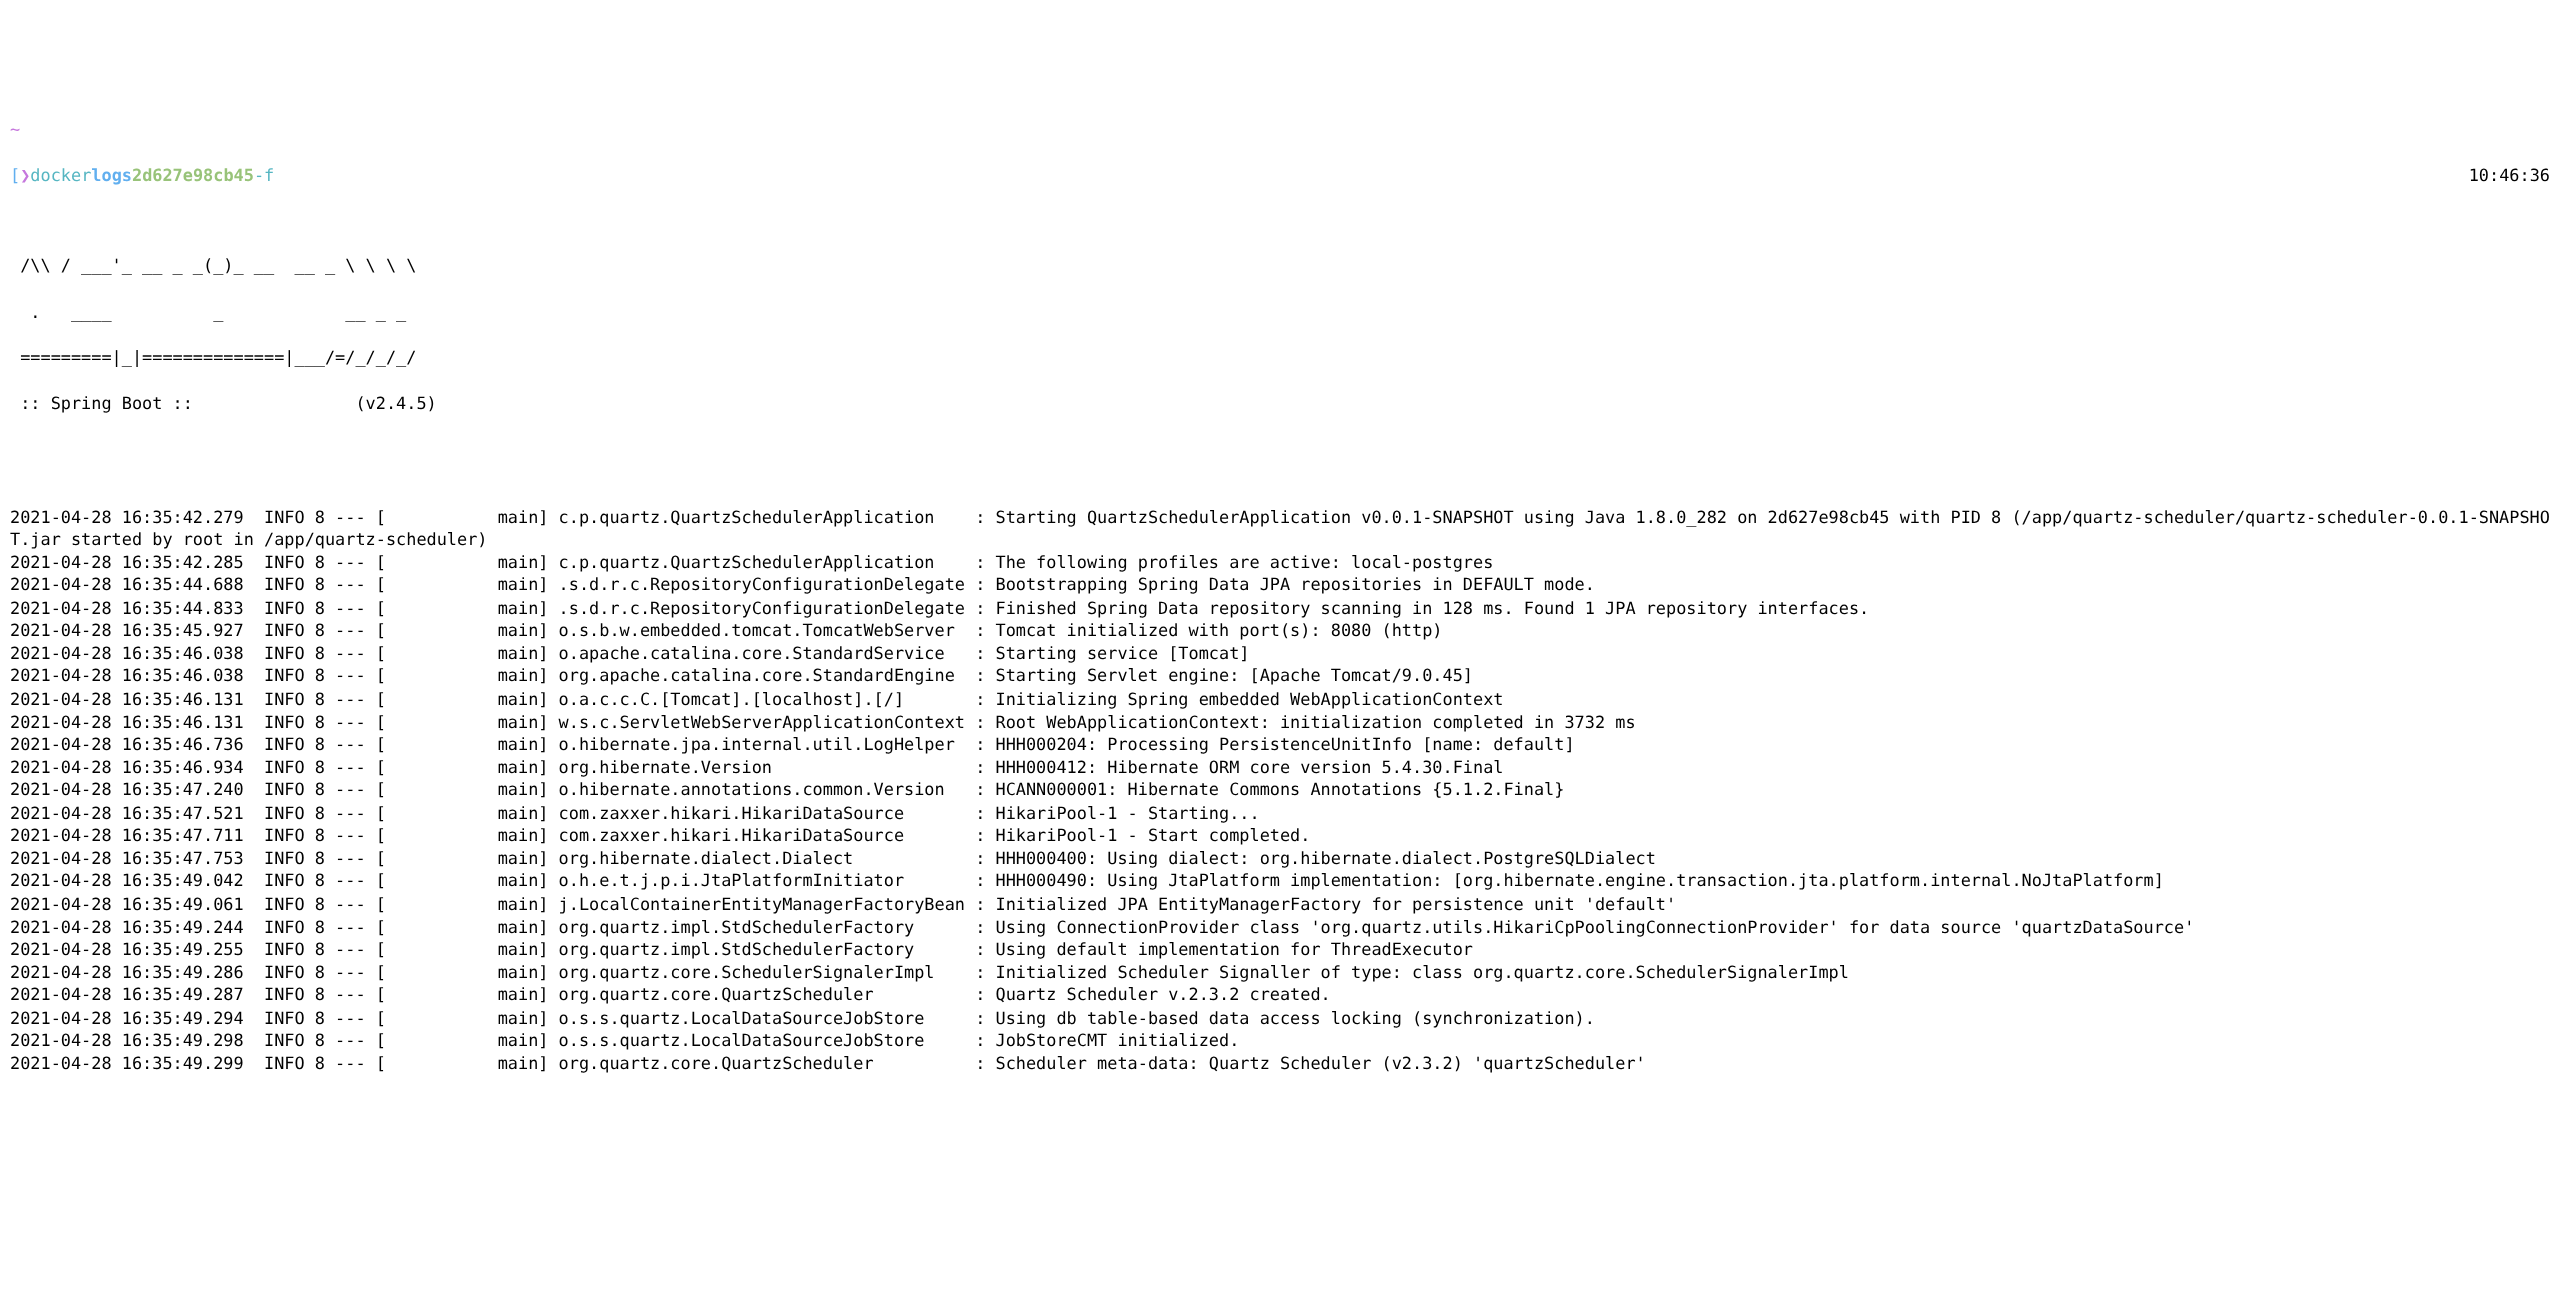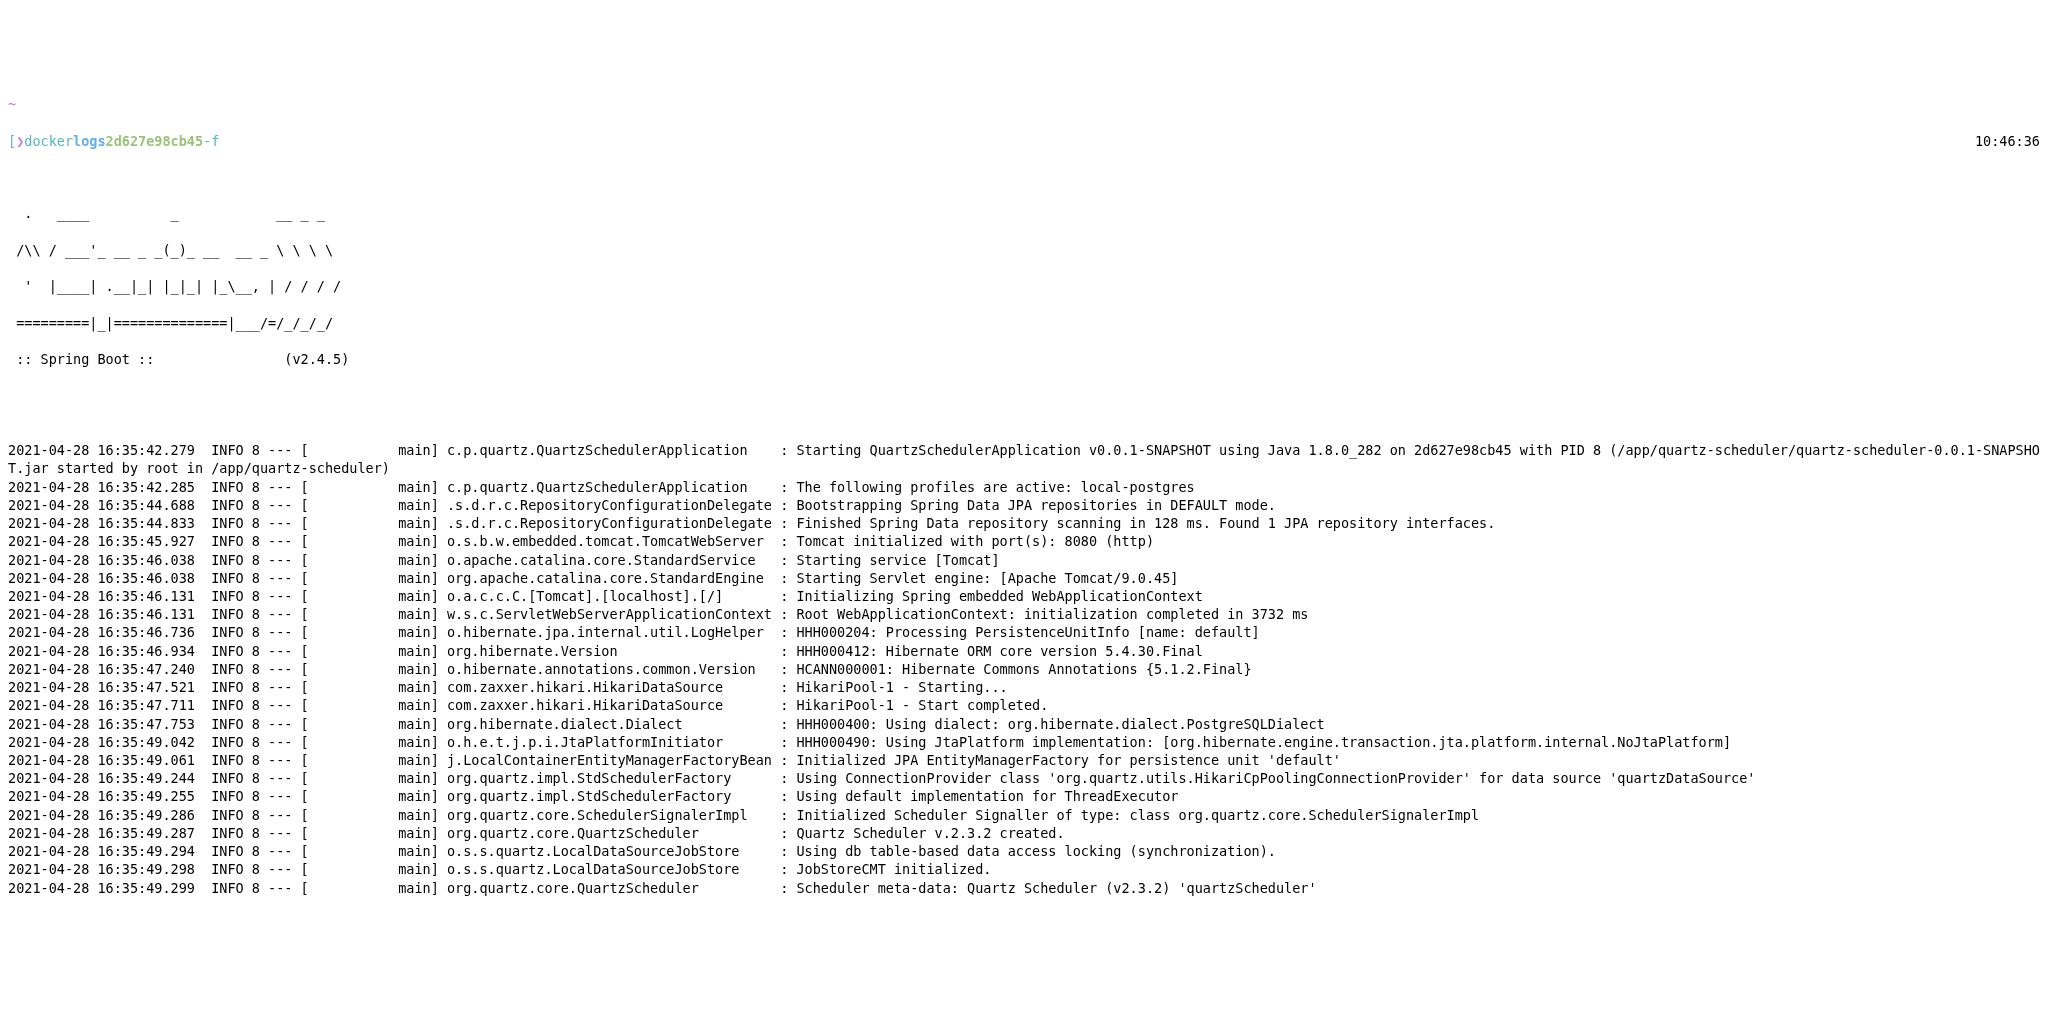--- a/index.html
+++ b/index.html
@@ -61,23 +61,22 @@
 </head>
 <body>
 
 
 
 <div>
 <div class="prompt-line"><span class="prompt-tilde">~</span></div>
 <div class="prompt-line"><span class="prompt-bracket">[</span><span class="prompt-arrow">❯</span> <span class="cmd-docker">docker</span> <span class="cmd-subcmd">logs</span> <span class="cmd-arg">2d627e98cb45</span> <span class="cmd-flag">-f</span><span class="clock">10:46:36</span></div>
 <div class="terminal-output">
 <div>
+<div> /\\ / ___'_ __ _ _(_)_ __  __ _ \ \ \ \</div>
 <div>  .   ____          _            __ _ _</div>
-<div> /\\ / ___'_ __ _ _(_)_ __  __ _ \ \ \ \</div>
-<div>  '  |____| .__|_| |_|_| |_\__, | / / / /</div>
 <div> =========|_|==============|___/=/_/_/_/</div>
 <div> :: Spring Boot ::                (v2.4.5)</div>
 </div>
 <div> </div>
 <div id="log-container"><div class="log-line">2021-04-28 16:35:42.279  INFO 8 --- [           main] c.p.quartz.QuartzSchedulerApplication    : Starting QuartzSchedulerApplication v0.0.1-SNAPSHOT using Java 1.8.0_282 on 2d627e98cb45 with PID 8 (/app/quartz-scheduler/quartz-scheduler-0.0.1-SNAPSHOT.jar started by root in /app/quartz-scheduler)</div><div class="log-line">2021-04-28 16:35:42.285  INFO 8 --- [           main] c.p.quartz.QuartzSchedulerApplication    : The following profiles are active: local-postgres</div><div class="log-line">2021-04-28 16:35:44.688  INFO 8 --- [           main] .s.d.r.c.RepositoryConfigurationDelegate : Bootstrapping Spring Data JPA repositories in DEFAULT mode.</div><div class="log-line">2021-04-28 16:35:44.833  INFO 8 --- [           main] .s.d.r.c.RepositoryConfigurationDelegate : Finished Spring Data repository scanning in 128 ms. Found 1 JPA repository interfaces.</div><div class="log-line">2021-04-28 16:35:45.927  INFO 8 --- [           main] o.s.b.w.embedded.tomcat.TomcatWebServer  : Tomcat initialized with port(s): 8080 (http)</div><div class="log-line">2021-04-28 16:35:46.038  INFO 8 --- [           main] o.apache.catalina.core.StandardService   : Starting service [Tomcat]</div><div class="log-line">2021-04-28 16:35:46.038  INFO 8 --- [           main] org.apache.catalina.core.StandardEngine  : Starting Servlet engine: [Apache Tomcat/9.0.45]</div><div class="log-line">2021-04-28 16:35:46.131  INFO 8 --- [           main] o.a.c.c.C.[Tomcat].[localhost].[/]       : Initializing Spring embedded WebApplicationContext</div><div class="log-line">2021-04-28 16:35:46.131  INFO 8 --- [           main] w.s.c.ServletWebServerApplicationContext : Root WebApplicationContext: initialization completed in 3732 ms</div><div class="log-line">2021-04-28 16:35:46.736  INFO 8 --- [           main] o.hibernate.jpa.internal.util.LogHelper  : HHH000204: Processing PersistenceUnitInfo [name: default]</div><div class="log-line">2021-04-28 16:35:46.934  INFO 8 --- [           main] org.hibernate.Version                    : HHH000412: Hibernate ORM core version 5.4.30.Final</div><div class="log-line">2021-04-28 16:35:47.240  INFO 8 --- [           main] o.hibernate.annotations.common.Version   : HCANN000001: Hibernate Commons Annotations {5.1.2.Final}</div><div class="log-line">2021-04-28 16:35:47.521  INFO 8 --- [           main] com.zaxxer.hikari.HikariDataSource       : HikariPool-1 - Starting...</div><div class="log-line">2021-04-28 16:35:47.711  INFO 8 --- [           main] com.zaxxer.hikari.HikariDataSource       : HikariPool-1 - Start completed.</div><div class="log-line">2021-04-28 16:35:47.753  INFO 8 --- [           main] org.hibernate.dialect.Dialect            : HHH000400: Using dialect: org.hibernate.dialect.PostgreSQLDialect</div><div class="log-line">2021-04-28 16:35:49.042  INFO 8 --- [           main] o.h.e.t.j.p.i.JtaPlatformInitiator       : HHH000490: Using JtaPlatform implementation: [org.hibernate.engine.transaction.jta.platform.internal.NoJtaPlatform]</div><div class="log-line">2021-04-28 16:35:49.061  INFO 8 --- [           main] j.LocalContainerEntityManagerFactoryBean : Initialized JPA EntityManagerFactory for persistence unit 'default'</div><div class="log-line">2021-04-28 16:35:49.244  INFO 8 --- [           main] org.quartz.impl.StdSchedulerFactory      : Using ConnectionProvider class 'org.quartz.utils.HikariCpPoolingConnectionProvider' for data source 'quartzDataSource'</div><div class="log-line">2021-04-28 16:35:49.255  INFO 8 --- [           main] org.quartz.impl.StdSchedulerFactory      : Using default implementation for ThreadExecutor</div><div class="log-line">2021-04-28 16:35:49.286  INFO 8 --- [           main] org.quartz.core.SchedulerSignalerImpl    : Initialized Scheduler Signaller of type: class org.quartz.core.SchedulerSignalerImpl</div><div class="log-line">2021-04-28 16:35:49.287  INFO 8 --- [           main] org.quartz.core.QuartzScheduler          : Quartz Scheduler v.2.3.2 created.</div><div class="log-line">2021-04-28 16:35:49.294  INFO 8 --- [           main] o.s.s.quartz.LocalDataSourceJobStore     : Using db table-based data access locking (synchronization).</div><div class="log-line">2021-04-28 16:35:49.298  INFO 8 --- [           main] o.s.s.quartz.LocalDataSourceJobStore     : JobStoreCMT initialized.</div><div class="log-line">2021-04-28 16:35:49.299  INFO 8 --- [           main] org.quartz.core.QuartzScheduler          : Scheduler meta-data: Quartz Scheduler (v2.3.2) 'quartzScheduler'</div></div>
 </div>
 </div>
 
 
 

